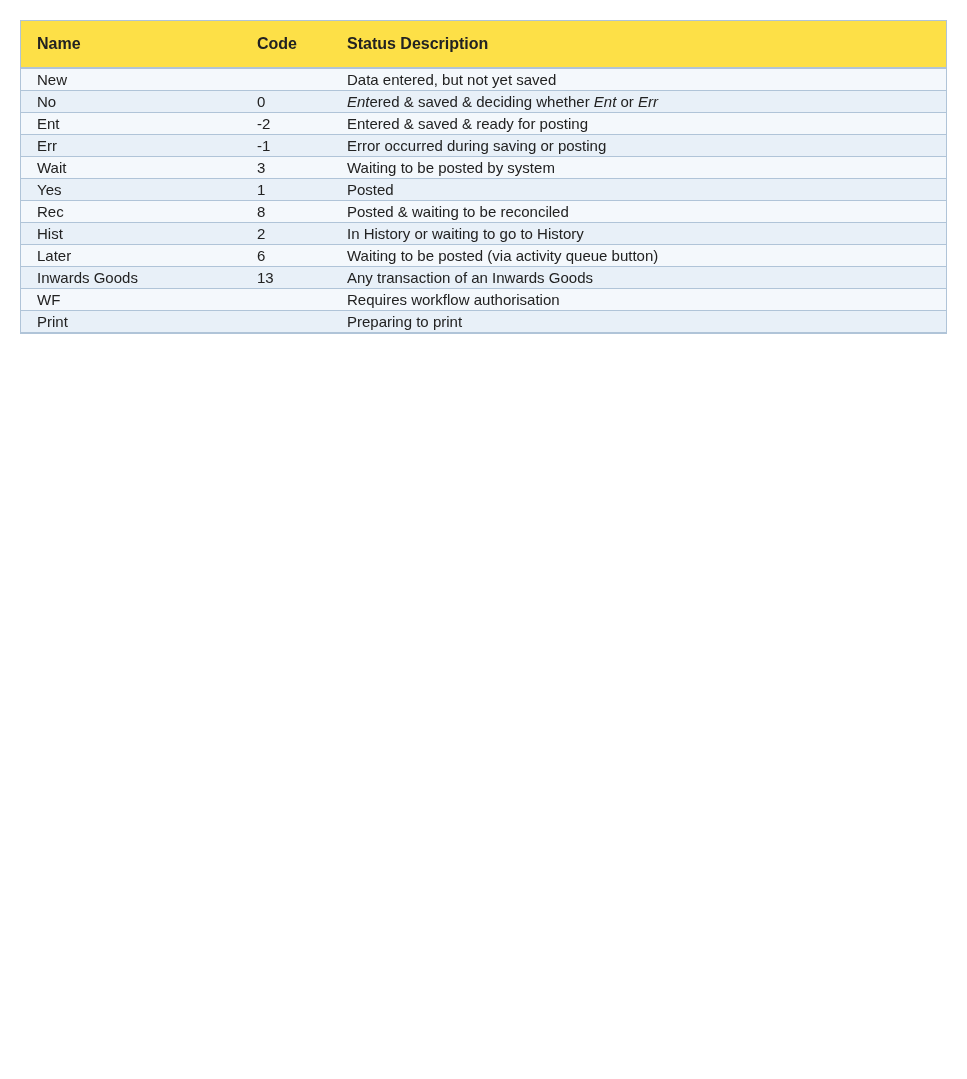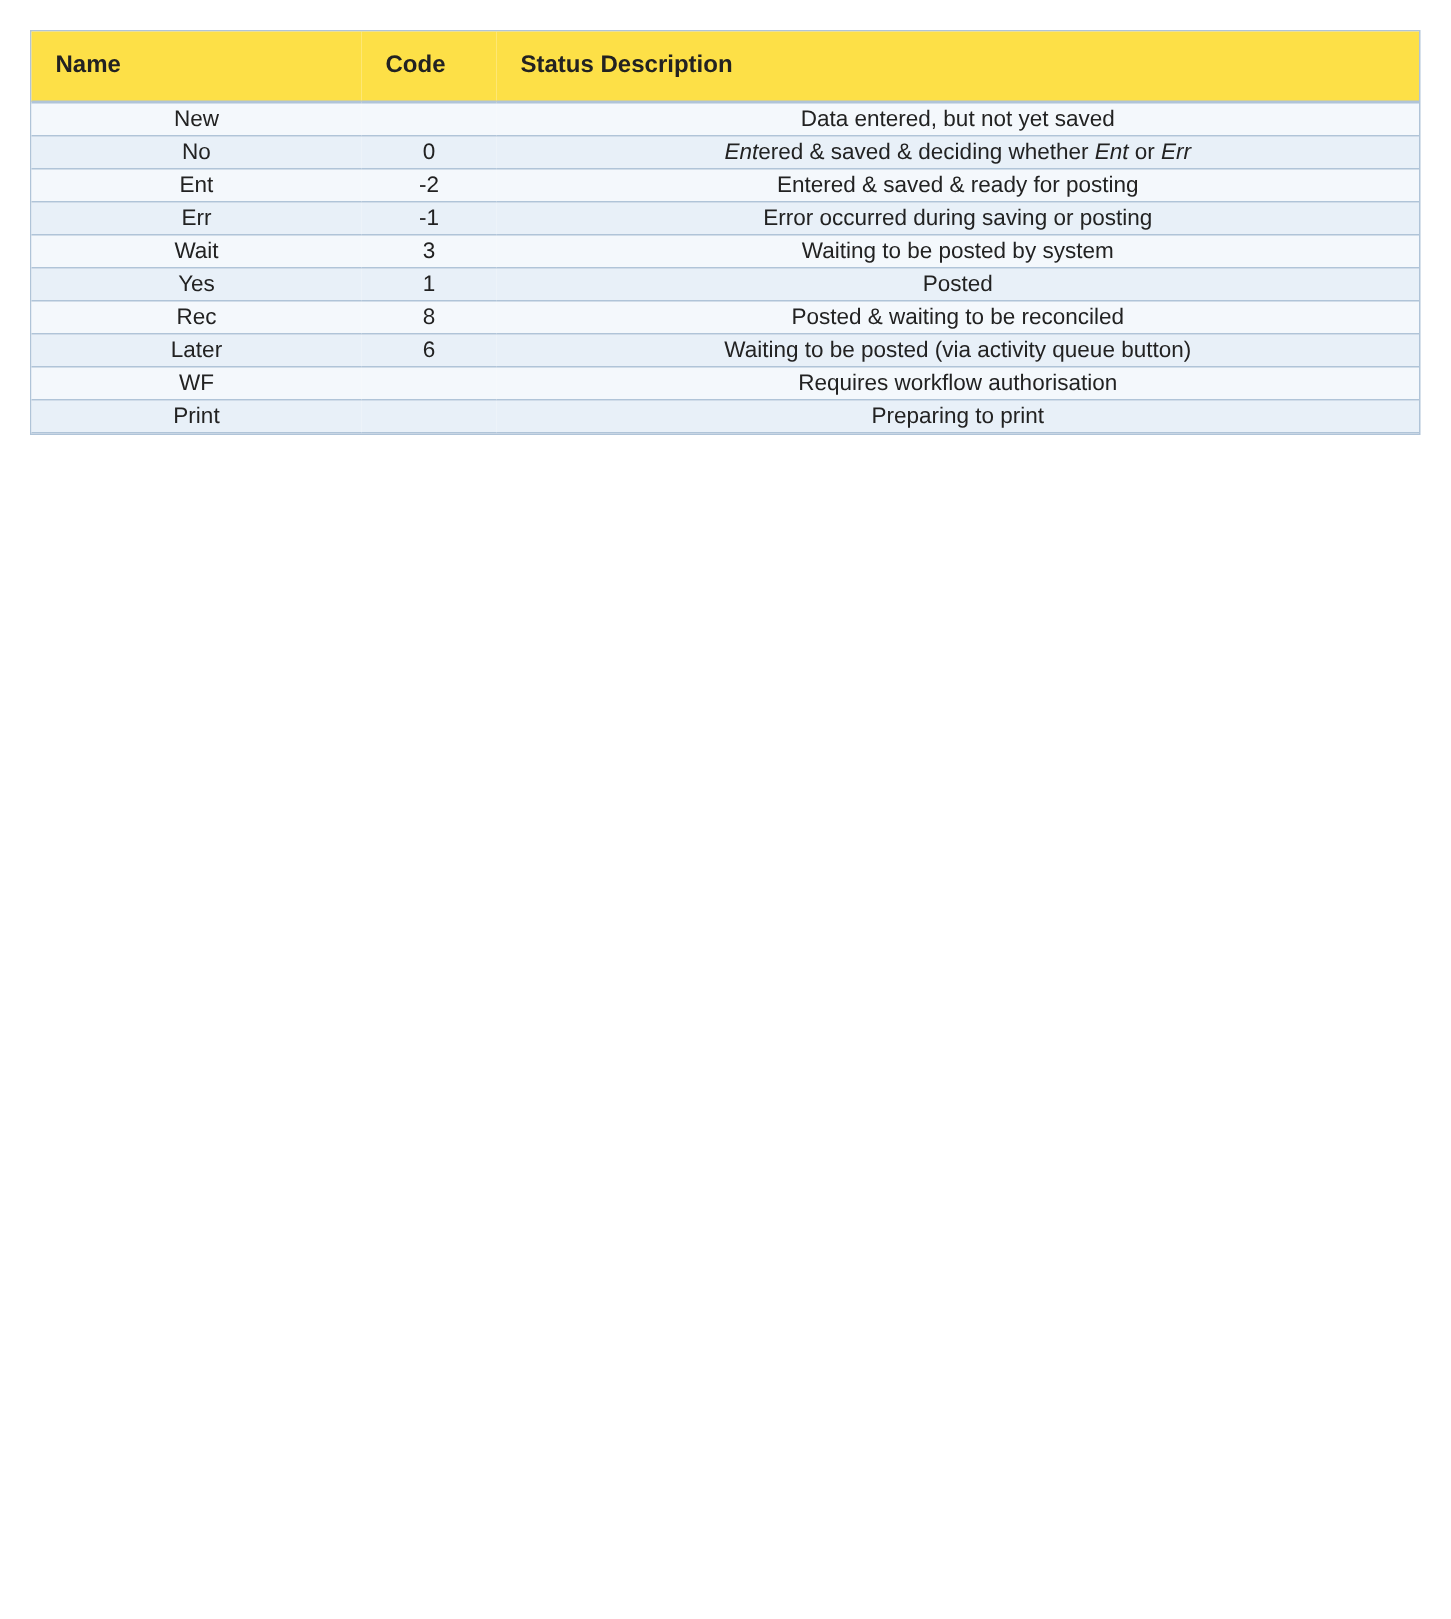--- a/index.html
+++ b/index.html
@@ -53,21 +53,20 @@
 
     tbody tr:nth-child(even) {
       background-color: #f4f8fc;
     }
 
     tbody td {
       padding: 0 16px;
       vertical-align: middle;
       font-size: 15px;
       line-height: 1.4;
-      text-align: center;
     }
 
     td.name-col {
       width: 220px;
     }
 
     td.code-col {
       width: 90px;
     }
 
@@ -122,23 +121,33 @@
           <td class="name-col">Yes</td>
           <td class="code-col">1</td>
           <td class="desc-col">Posted</td>
         </tr>
         <tr>
           <td class="name-col">Rec</td>
           <td class="code-col">8</td>
           <td class="desc-col">Posted &amp; waiting to be reconciled</td>
         </tr>
         <tr>
+          <td class="name-col">Hist</td>
+          <td class="code-col">2</td>
+          <td class="desc-col">In History or waiting to go to History</td>
+        </tr>
+        <tr>
           <td class="name-col">Later</td>
           <td class="code-col">6</td>
           <td class="desc-col">Waiting to be posted (via activity queue button)</td>
+        </tr>
+        <tr>
+          <td class="name-col">Inwards Goods</td>
+          <td class="code-col">13</td>
+          <td class="desc-col">Any transaction of an Inwards Goods</td>
         </tr>
         <tr>
           <td class="name-col">WF</td>
           <td class="code-col"></td>
           <td class="desc-col">Requires workflow authorisation</td>
         </tr>
         <tr>
           <td class="name-col">Print</td>
           <td class="code-col"></td>
           <td class="desc-col">Preparing to print</td>

